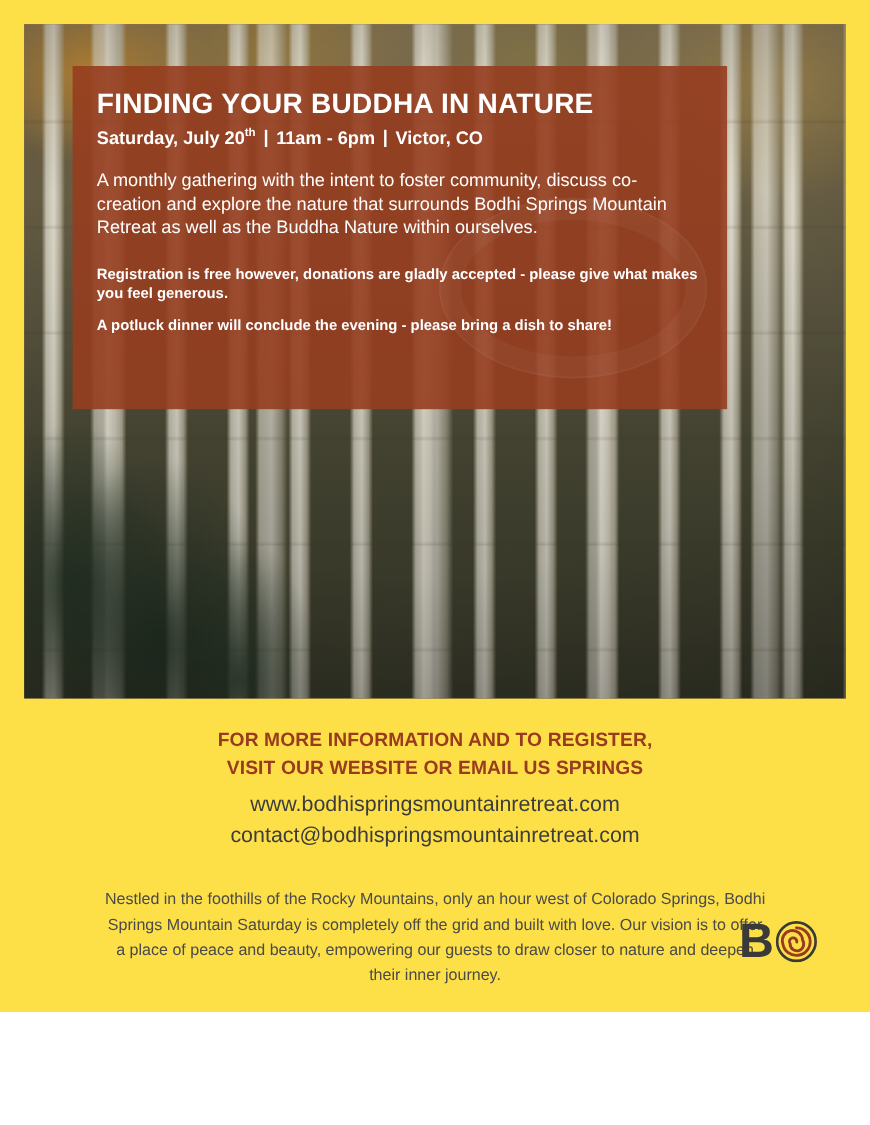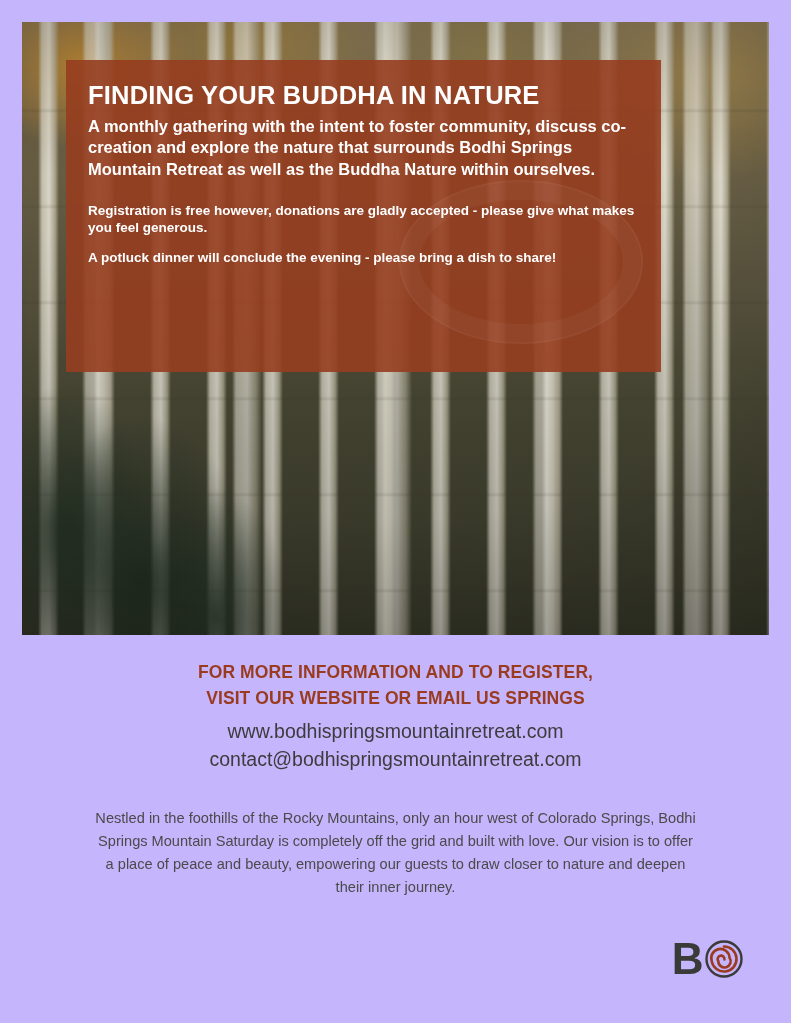--- a/index.html
+++ b/index.html
@@ -13,22 +13,22 @@
     font-family: "Liberation Sans", sans-serif;
     color: #231f20;
     position: relative;
     overflow: hidden;
   }
 
   .flyer {
     position: absolute;
     left: 0; top: 0;
     width: 791px;
-    height: 1023px;
-    background: #c4b5fd;
+    height: 920px;
+    background: #fde047;
   }
 
   
   .photo {
     position: absolute;
     left: 22px;
     top: 22px;
     width: 747px;
     height: 613px;
     overflow: hidden;
@@ -139,21 +139,21 @@
     font-weight: bold;
     line-height: 1.1;
     margin: 0 0 20px 0;
     white-space: nowrap;
   }
   .meta .sup { font-size: 10.5px; vertical-align: super; }
   .meta .sep { padding: 0 7px; }
 
   .lead {
     font-size: 16.5px;
-    font-weight: bold;
+    font-weight: normal;
     line-height: 1.30;
     margin: 0 0 22px 0;
     max-width: 560px;
   }
   .note {
     font-size: 13.5px;
     font-weight: bold;
     line-height: 1.28;
     margin: 0 0 12px 0;
     max-width: 548px;
@@ -244,20 +244,23 @@
     <div class="trunks"></div>
     <div class="trunks2"></div>
     <div class="marks"></div>
     <div class="evergreen"></div>
     <div class="vignette"></div>
 
     <div class="panel">
       <div class="watermark"></div>
       <div class="panel-inner">
         <h1 class="title">FINDING YOUR BUDDHA IN NATURE</h1>
+        <div class="meta">
+          <span>Saturday, July 20</span><span class="sup">th</span><span class="sep">|</span><span>11am - 6pm</span><span class="sep">|</span><span>Victor, CO</span>
+        </div>
         <p class="lead">A monthly gathering with the intent to foster community, discuss co-creation and explore the nature that surrounds Bodhi Springs Mountain Retreat as well as the Buddha Nature within ourselves.</p>
         <p class="note">Registration is free however, donations are gladly accepted - please give what makes you feel generous.</p>
         <p class="note">A potluck dinner will conclude the evening - please bring a dish to share!</p>
       </div>
     </div>
   </div>
 
   <div class="cta">
     <div>FOR MORE INFORMATION AND TO REGISTER,</div>
     <div>VISIT OUR WEBSITE OR EMAIL US SPRINGS</div>

